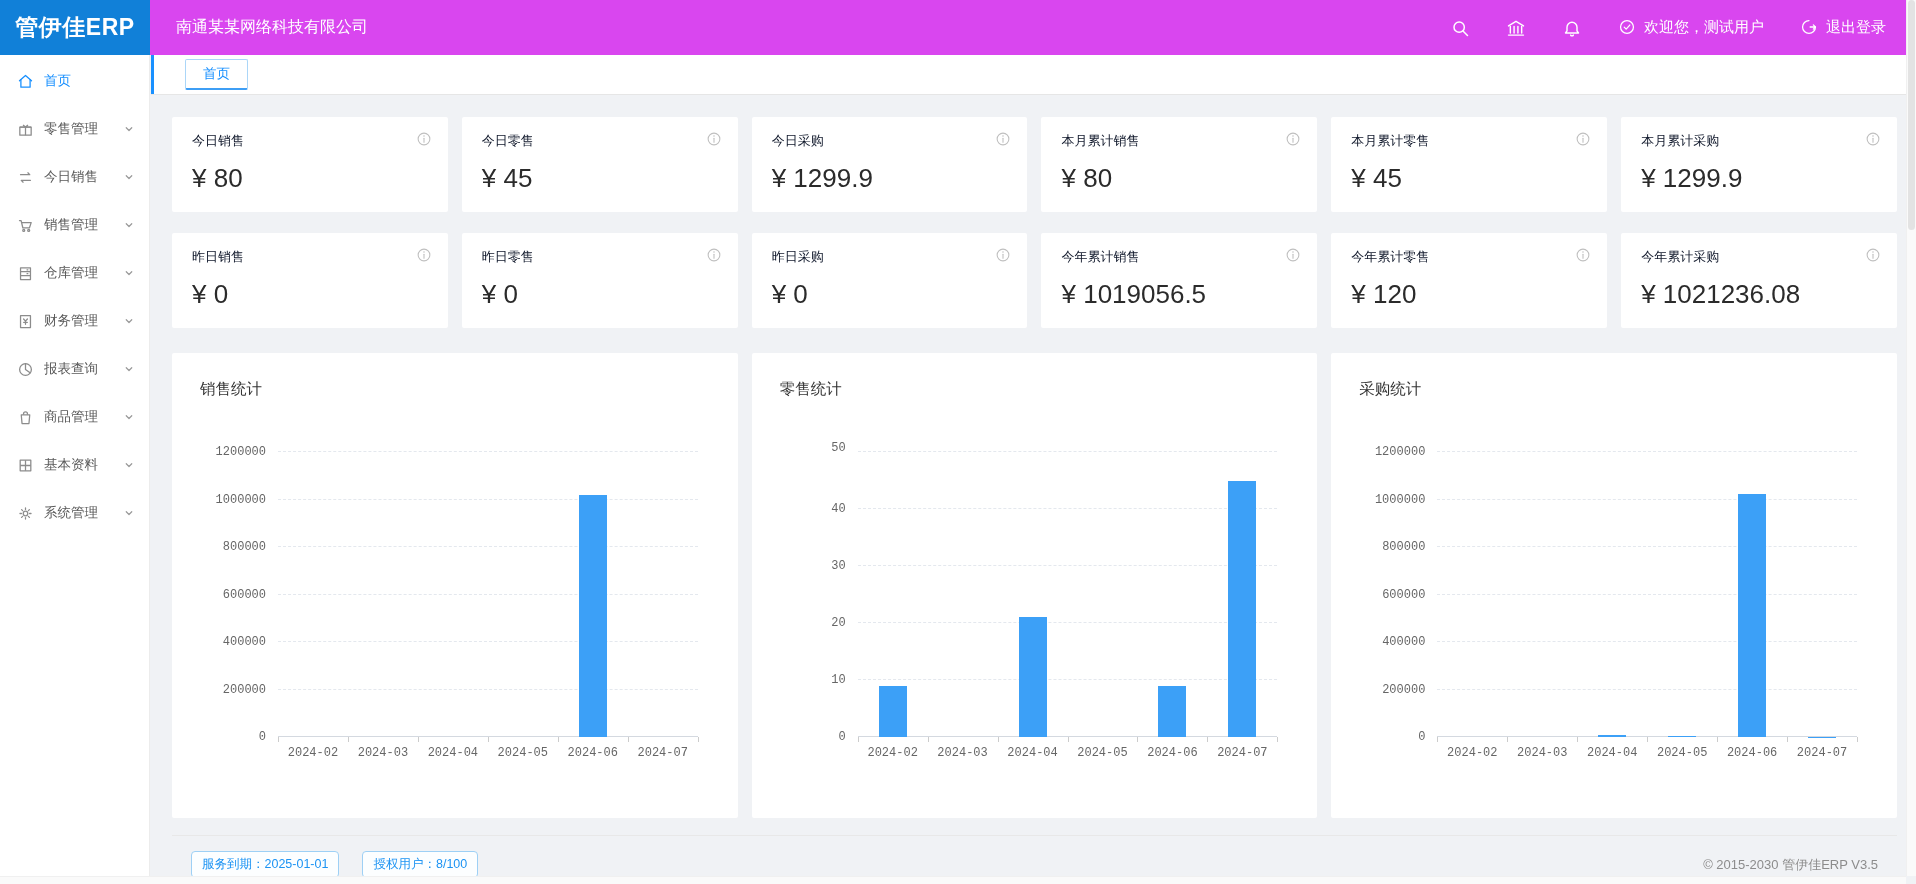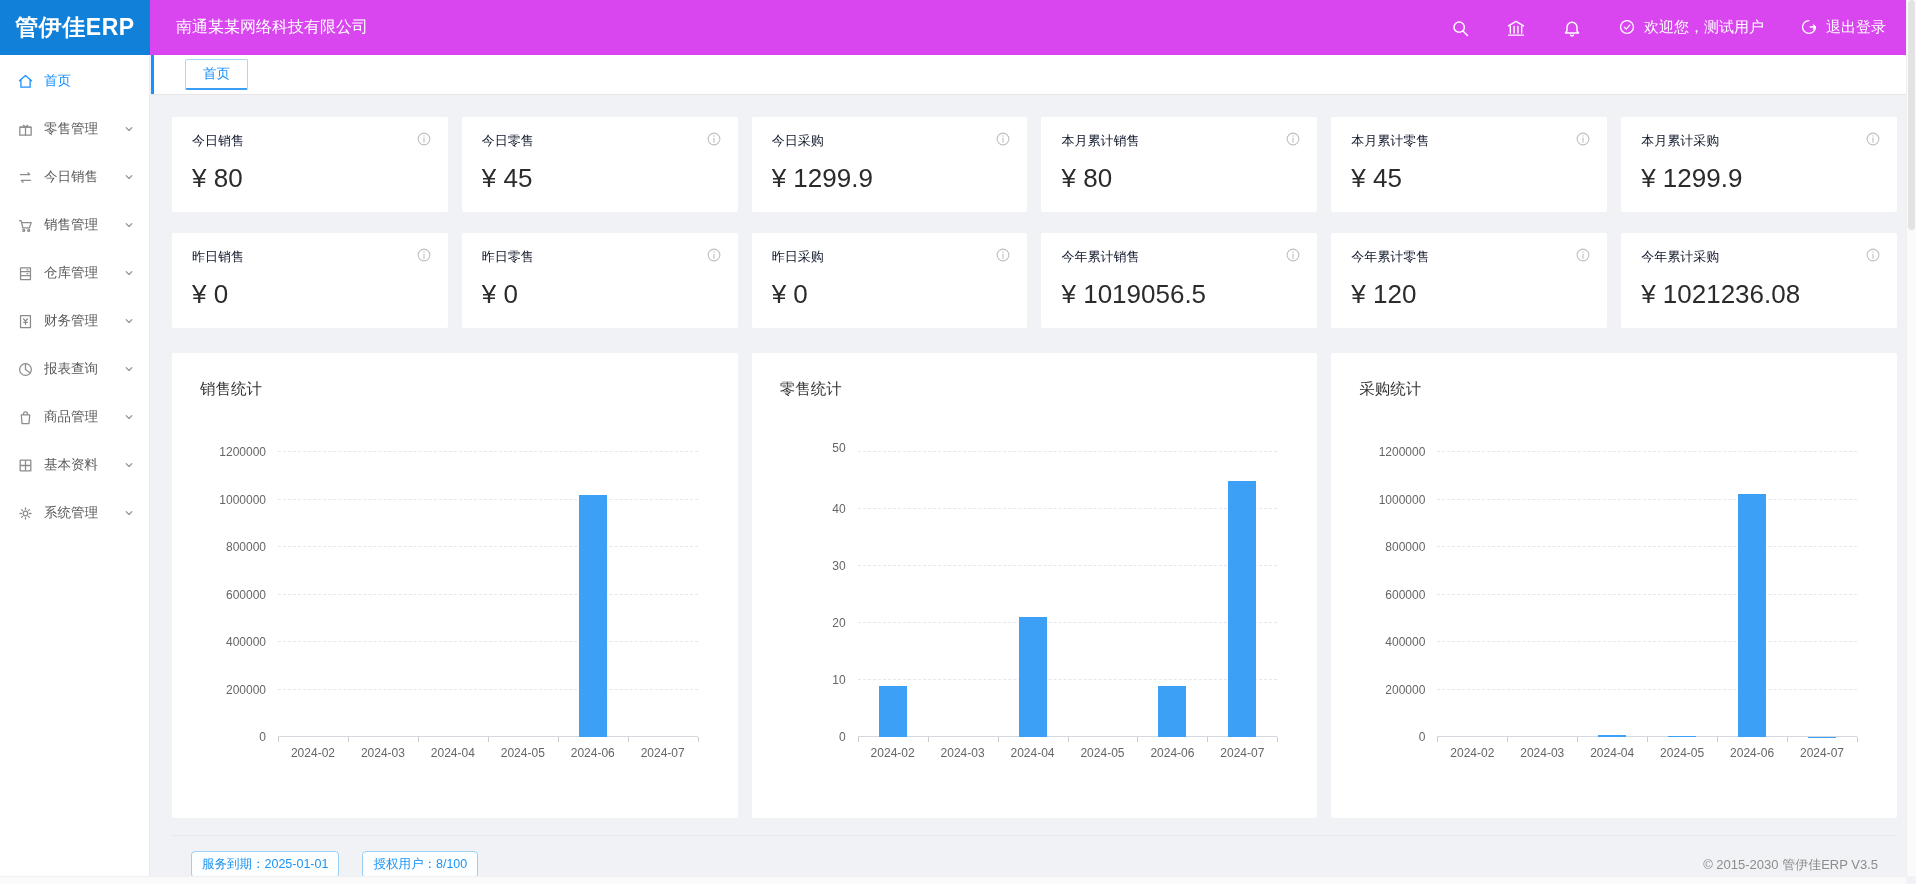--- a/index.html
+++ b/index.html
@@ -36,21 +36,21 @@
 
   
   .stats-row { display:flex; gap:14px; margin-bottom:21px; }
   .stat-card { flex:1; background:#fff; height:95px; padding:15px 20px; position:relative; border-radius:2px; }
   .stat-label { font-size:13px; color:#0f172a; }
   .stat-value { margin-top:13px; font-size:26px; color:#2b2b2b; }
   .stat-info { position:absolute; top:14px; right:16px; width:16px; height:16px; color:#bfbfbf; cursor:pointer; }
   .stat-info svg { width:16px; height:16px; }
 
   
-  .charts-row { display:flex; gap:14px; margin-top:25px; }
+  .charts-row { display:flex; gap:14px; margin-top:25px;font-family:Liberation Mono, monospace; }
   .chart-card { flex:1; background:#fff; height:465px; padding:26px 28px; border-radius:2px; }
   .chart-title { font-size:15.5px; color:#333; }
   .plot { position:relative; height:285px; margin:52px 12px 0 78px; }
   .grid-line { position:absolute; left:0; right:0; height:0; border-top:1px dashed #e4e8ee; }
   .grid-line.axis { border-top:1px solid #d4d9e0; }
   .ytick { position:absolute; left:-90px; width:78px; text-align:right; font-size:12px; color:#666; }
   .xtick-mark { position:absolute; top:100%; width:1px; height:5px; background:#ccc; }
   .xtick { position:absolute; top:calc(100% + 9px); transform:translateX(-50%); font-size:12px; color:#666; white-space:nowrap; }
   .bar { position:absolute; bottom:0; width:28px; transform:translateX(-50%); background:#3ca0f7; }
 

